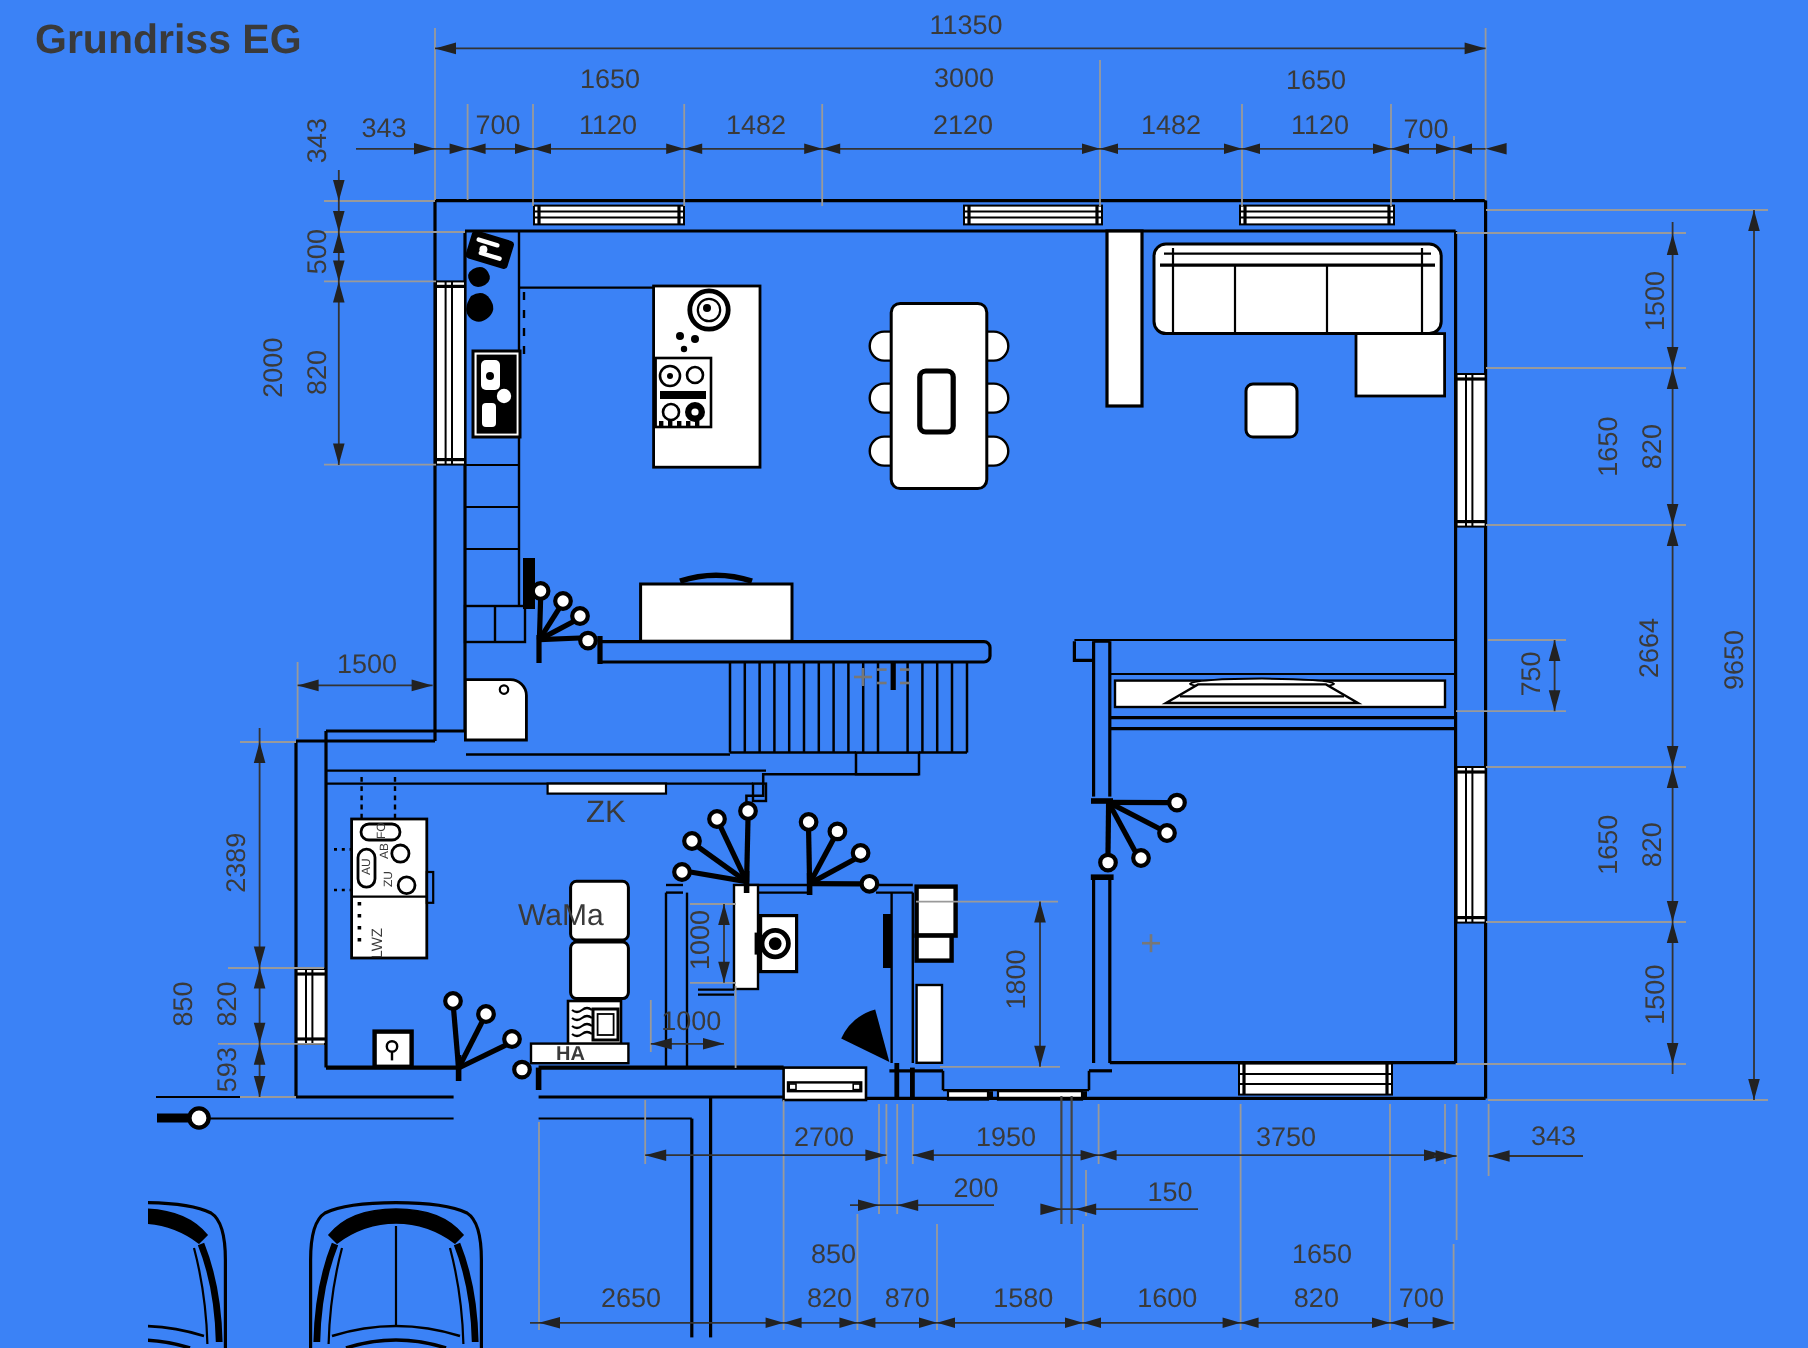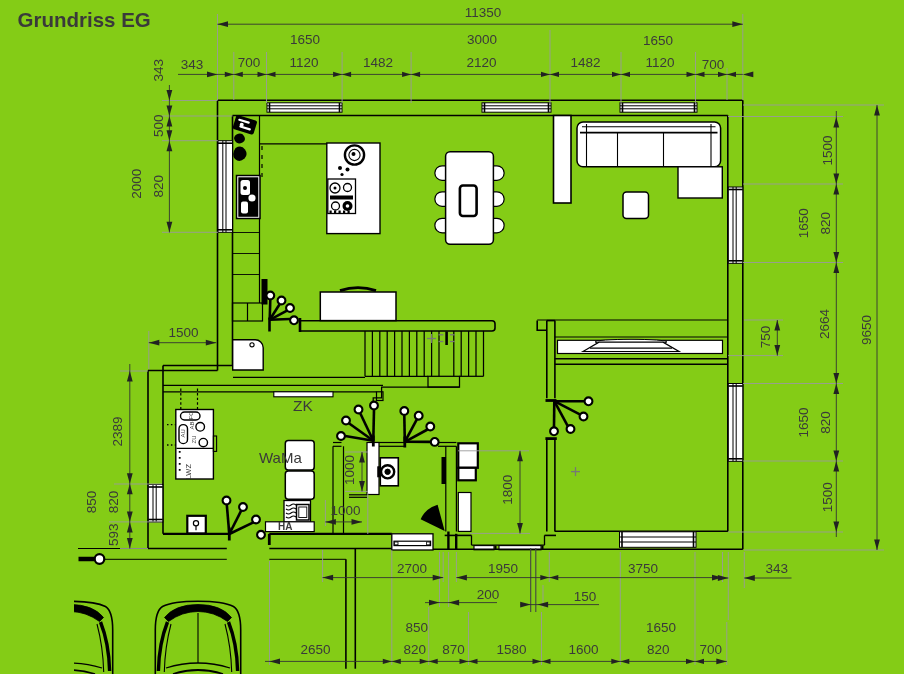--- a/index.html
+++ b/index.html
@@ -1,16 +1,16 @@
 <!DOCTYPE html>
 <html><head>
 <meta charset="utf-8">
 <style>
   html,body{margin:0;padding:0;background:#fff;}
-  #plan{position:relative;width:904px;height:674px;background:#84cc16;overflow:hidden;
+  #plan{position:relative;width:904px;height:674px;background:#3b82f6;overflow:hidden;
         font-family:"Liberation Sans", sans-serif;}
   svg{position:absolute;left:0;top:0;}
   text{font-family:"Liberation Sans", sans-serif;fill:#3a3a3a;}
 </style>
 </head>
 <body>
 <div id="plan">
 <svg width="904" height="674" viewBox="0 0 904 674">
 <defs>
 <g id="ring">

